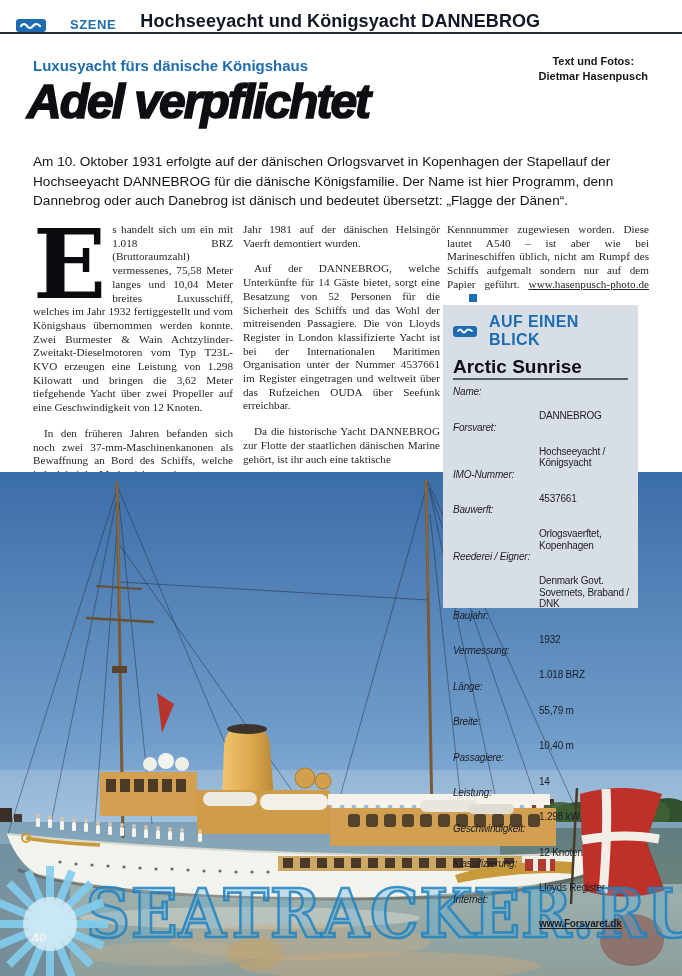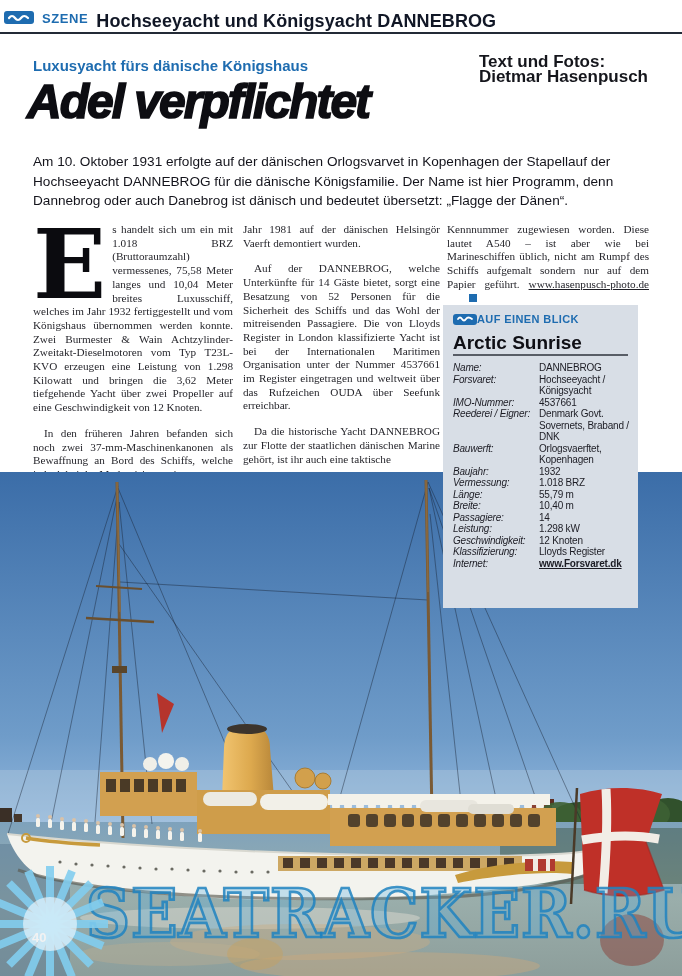--- a/index.html
+++ b/index.html
@@ -1,30 +1,30 @@
 <!DOCTYPE html>
 <html lang="de"><head>
 <meta charset="utf-8">
 <style>
   html,body{margin:0;padding:0;background:#e8e8e8;}
   .page{width:682px;height:976px;position:relative;background:#ffffff;overflow:hidden;
         font-family:"Liberation Sans",sans-serif;margin:0 auto;}
 
   
-  .pageheader{position:absolute;left:4px;top:11px;right:8px;display:flex;align-items:flex-start;gap:8px;}
+  .pageheader{position:absolute;left:16px;top:11px;right:8px;display:flex;align-items:flex-end;gap:24px;}
   .wave-badge{width:30px;height:13px;background:#1e6cb0;border-radius:3px;display:inline-flex;
               align-items:center;justify-content:center;flex:none;}
   .wave-badge svg{display:block;}
   .section-label{color:#1e6cb0;font-weight:bold;font-size:13px;letter-spacing:.6px;}
   .header-title{color:#111726;font-weight:bold;font-size:18px;letter-spacing:.1px;}
   .header-rule{position:absolute;left:0;right:0;top:32px;height:2px;background:#232a36;}
 
   
   .kicker{position:absolute;left:33px;top:57px;color:#1e6cb0;font-size:15px;font-weight:bold;}
-  .credit{position:absolute;right:34px;top:54px;text-align:left;font-size:17px;font-weight:bold;
+  .credit{position:absolute;right:34px;top:54px;text-align:center;font-size:11px;font-weight:bold;
           color:#15161c;line-height:15px;}
   .headline{position:absolute;left:27px;top:74px;margin:0;font-size:48px;font-weight:bold;color:#0d0d12;
             letter-spacing:-2px;-webkit-text-stroke:1.6px #0d0d12;white-space:nowrap;font-style:italic;}
   .intro{position:absolute;left:33px;top:152px;width:616px;margin:0;font-size:13.6px;line-height:19.5px;
          color:#14141c;}
 
   
   .col{position:absolute;top:223px;font-family:"Liberation Serif",serif;font-size:11.2px;
        line-height:13.7px;color:#26262c;text-align:justify;hyphens:auto;}
   .col p{margin:0;}
@@ -33,29 +33,29 @@
   .col2{left:243px;width:197px;}
   .col3{left:447px;width:202px;}
   .dropcap{float:left;font-family:"DejaVu Serif",serif;font-weight:bold;font-size:96px;line-height:76px;
            color:#0b0b0f;margin:4px 6px 0 0;}
   .bodylink{color:#1f1f26;text-decoration:underline;}
   .endmark{display:inline-block;width:8px;height:8px;background:#1e6cb0;margin-left:22px;vertical-align:baseline;}
 
   
   .infobox{position:absolute;left:443px;top:305px;width:195px;height:303px;background:#d8dee6;
            z-index:5;padding:8px 10px;box-sizing:border-box;}
-  .ib-tag{display:flex;gap:0;align-items:center;color:#1e6cb0;font-weight:bold;font-size:11px;
+  .ib-tag{display:flex;gap:12px;align-items:center;color:#1e6cb0;font-weight:bold;font-size:16px;
           letter-spacing:.4px;}
   .ib-tag .wave-badge{width:24px;height:11px;}
   .ib-title{font-size:19px;font-weight:bold;color:#0f0f15;margin:7px 0 0;
             border-bottom:2px solid #585d66;}
   .ib-rows{margin-top:6px;font-size:10px;line-height:11.5px;color:#1c1c24;letter-spacing:-0.2px;}
   .ib-row{display:grid;grid-template-columns:86px 1fr;}
   .ib-label{white-space:pre;font-style:italic;}
-  .ib-value{white-space:pre;}
+  .ib-value{white-space:pre;margin-top:24px;}
   .ib-link{font-weight:bold;text-decoration:underline;color:#1c1c24;}
 
   
   .photo{position:absolute;left:0;top:472px;width:682px;height:504px;overflow:hidden;}
   .photo svg.scene{position:absolute;left:0;top:0;}
   .watermark{position:absolute;left:86px;top:402px;z-index:3;white-space:nowrap;
              font-family:"DejaVu Serif",serif;font-weight:bold;font-size:61px;letter-spacing:1px;
              color:rgba(85,175,225,0.30);-webkit-text-stroke:2.5px rgba(32,130,192,0.85);
              transform:scaleY(1.1);transform-origin:top left;}
   .sun{position:absolute;left:-10px;top:392px;z-index:4;}
@@ -374,31 +374,31 @@
         <div class="ib-row">
           <span class="ib-label">Forsvaret:</span>
           <span class="ib-value">Hochseeyacht /
 Königsyacht</span>
         </div>
         <div class="ib-row">
           <span class="ib-label">IMO-Nummer:</span>
           <span class="ib-value">4537661</span>
         </div>
         <div class="ib-row">
+          <span class="ib-label">Bauwerft:</span>
+          <span class="ib-value">Orlogsvaerftet,
+Kopenhagen</span>
+        </div>
+        <div class="ib-row">
           <span class="ib-label">Reederei / Eigner:</span>
           <span class="ib-value">Denmark Govt.
 Sovernets, Braband /
 DNK</span>
         </div>
         <div class="ib-row">
-          <span class="ib-label">Bauwerft:</span>
-          <span class="ib-value">Orlogsvaerftet,
-Kopenhagen</span>
-        </div>
-        <div class="ib-row">
           <span class="ib-label">Baujahr:</span>
           <span class="ib-value">1932</span>
         </div>
         <div class="ib-row">
           <span class="ib-label">Vermessung:</span>
           <span class="ib-value">1.018 BRZ</span>
         </div>
         <div class="ib-row">
           <span class="ib-label">Länge:</span>
           <span class="ib-value">55,79 m</span>

